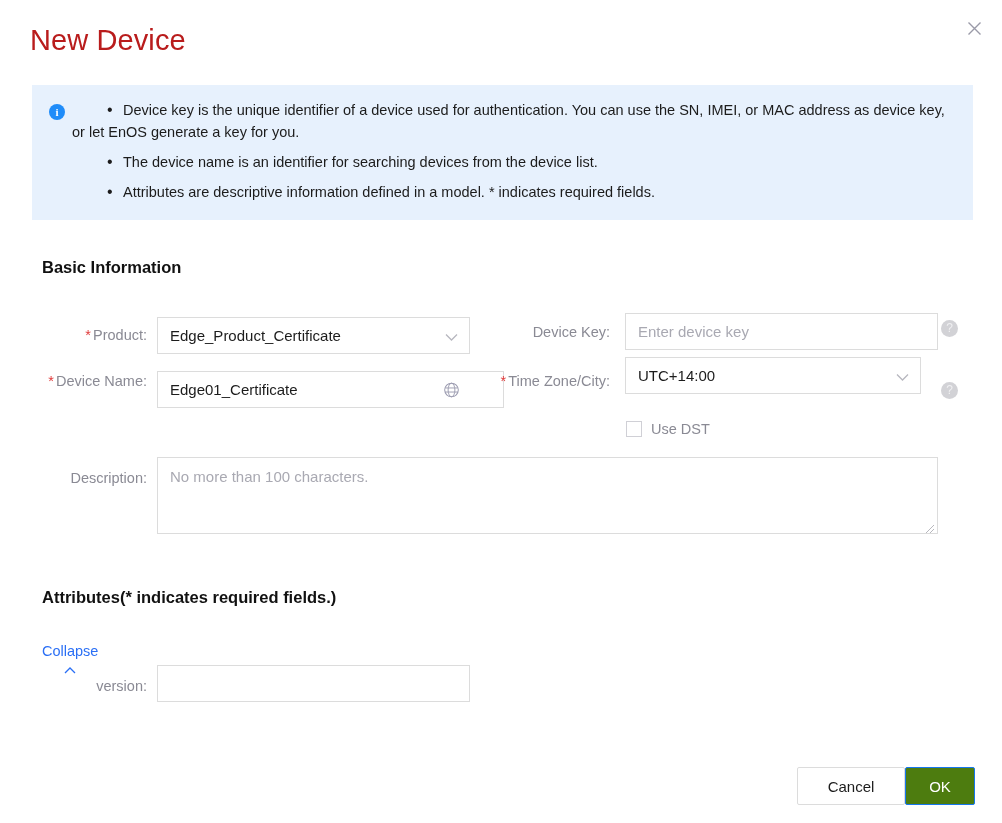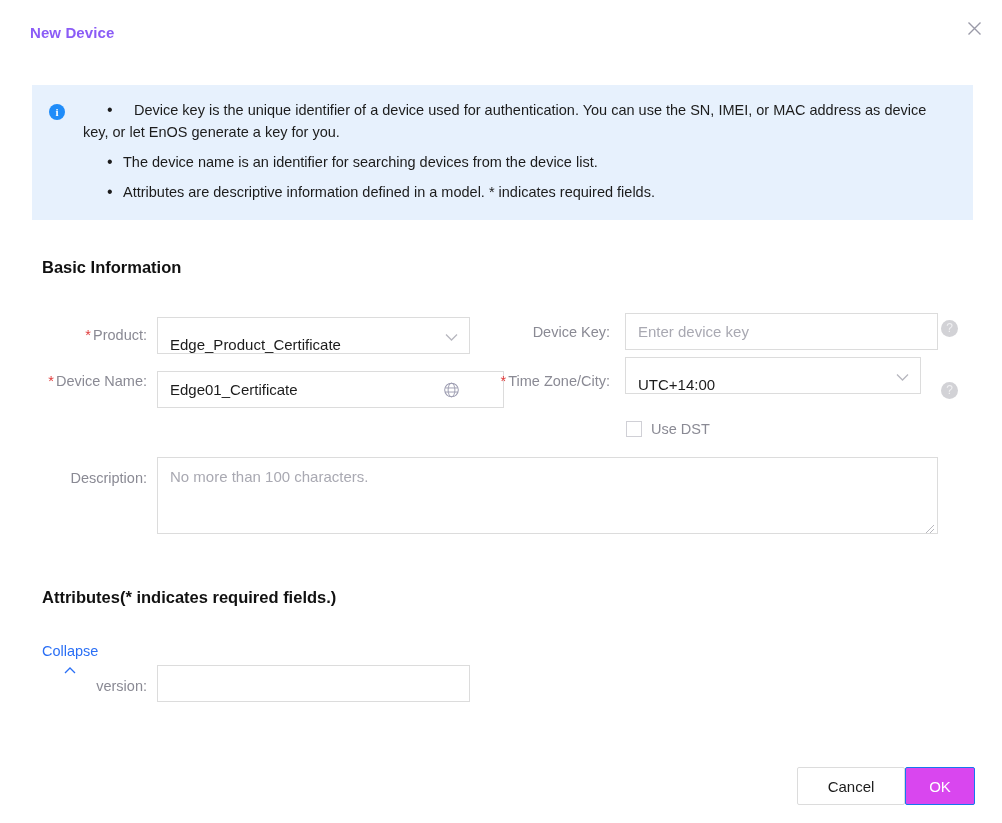--- a/index.html
+++ b/index.html
@@ -34,23 +34,23 @@
     justify-content: center;
     cursor: pointer;
     color: #9a9aa8;
   }
   .close-btn svg { display: block; }
 
   .dialog-title {
     position: absolute;
     left: 30px;
     top: 24px;
-    font-size: 15px;
-    font-weight: 700;
-    color: #8b5cf6;
+    font-size: 29px;
+    font-weight: 400;
+    color: #b91c1c;
     letter-spacing: 0.1px;
   }
 
   
   .info-banner {
     position: absolute;
     left: 32px;
     top: 85px;
     width: 941px;
     background: #e7f1fd;
@@ -96,21 +96,20 @@
   }
   .info-list li .btext {
     display: block;
     padding-left: 91px;
     text-indent: 0;
   }
   
   .info-list li.first .btext {
     padding-left: 40px;
     text-indent: 51px;
-    margin-left: 11px;
   }
 
   
   .section-title {
     position: absolute;
     left: 42px;
     font-size: 16.5px;
     font-weight: bold;
     color: #111111;
   }
@@ -139,21 +138,21 @@
     font-size: 15px;
     color: #1c1c1c;
     font-family: "Liberation Sans", sans-serif;
     padding: 0 30px 0 12px;
     outline: none;
   }
   .ctl::placeholder { color: #a9a9b2; }
 
   .select-ctl {
     display: flex;
-    align-items: flex-end;
+    align-items: center;
     cursor: pointer;
   }
   .caret {
     position: absolute;
     right: 11px;
     top: 50%;
     transform: translateY(-50%);
     color: #b7b7bf;
     pointer-events: none;
   }
@@ -245,21 +244,21 @@
     top: 767px;
     width: 108px;
     background: #ffffff;
     border: 1px solid #dcdcdc;
     color: #1c1c1c;
   }
   .btn-ok {
     left: 905px;
     top: 767px;
     width: 70px;
-    background: #d946ef;
+    background: #4d7c0f;
     border: 1px solid #1677ee;
     color: #ffffff;
   }
 </style>
 </head>
 <body>
 
 <div class="dialog">
 
   <div class="close-btn">

